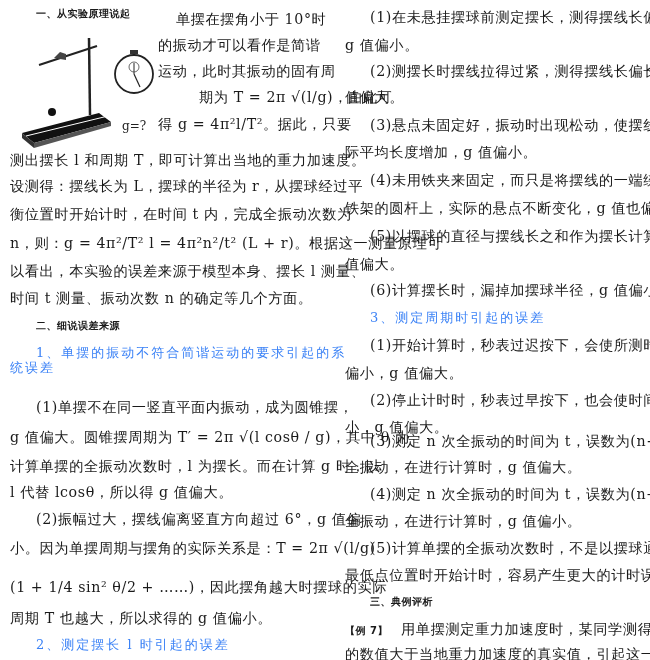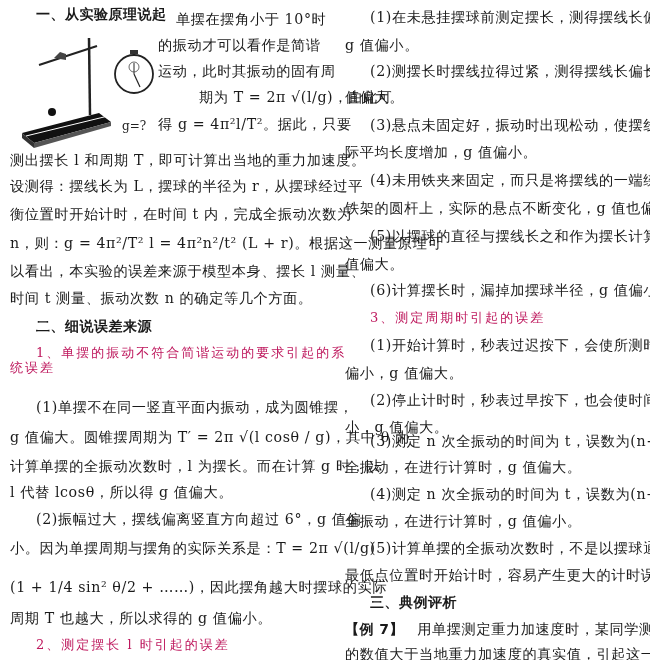--- a/index.html
+++ b/index.html
@@ -1,21 +1,21 @@
 <!DOCTYPE html>
 <html><head>
 <meta charset="utf-8">
 <style>
   html,body{margin:0;padding:0;background:#ffffff;}
   body{width:650px;height:660px;position:relative;overflow:hidden;
        font-family:"DejaVu Serif","Liberation Serif",serif;color:#1a1a1a;}
   .page{position:absolute;left:0;top:0;width:650px;height:660px;}
   .line{position:absolute;white-space:nowrap;font-size:14.2px;line-height:18px;letter-spacing:0.6px;}
-  .head{font-family:"DejaVu Sans","Liberation Sans",sans-serif;font-weight:bold;font-size:14px;letter-spacing:0.5px;}
-  .sub{font-size:13px;letter-spacing:2px;color:#be185d;}
+  .head{font-family:"DejaVu Sans","Liberation Sans",sans-serif;font-weight:bold;font-size:10px;letter-spacing:0.5px;}
+  .sub{font-size:13px;letter-spacing:2px;color:#3b82f6;}
   .col-left .line{left:10px;}
   .col-right .line{left:345px;}
   .illus{position:absolute;left:4px;top:30px;width:160px;height:125px;}
 </style>
 </head>
 <body>
 
 <div class="page">
 
   <div class="col-left">

